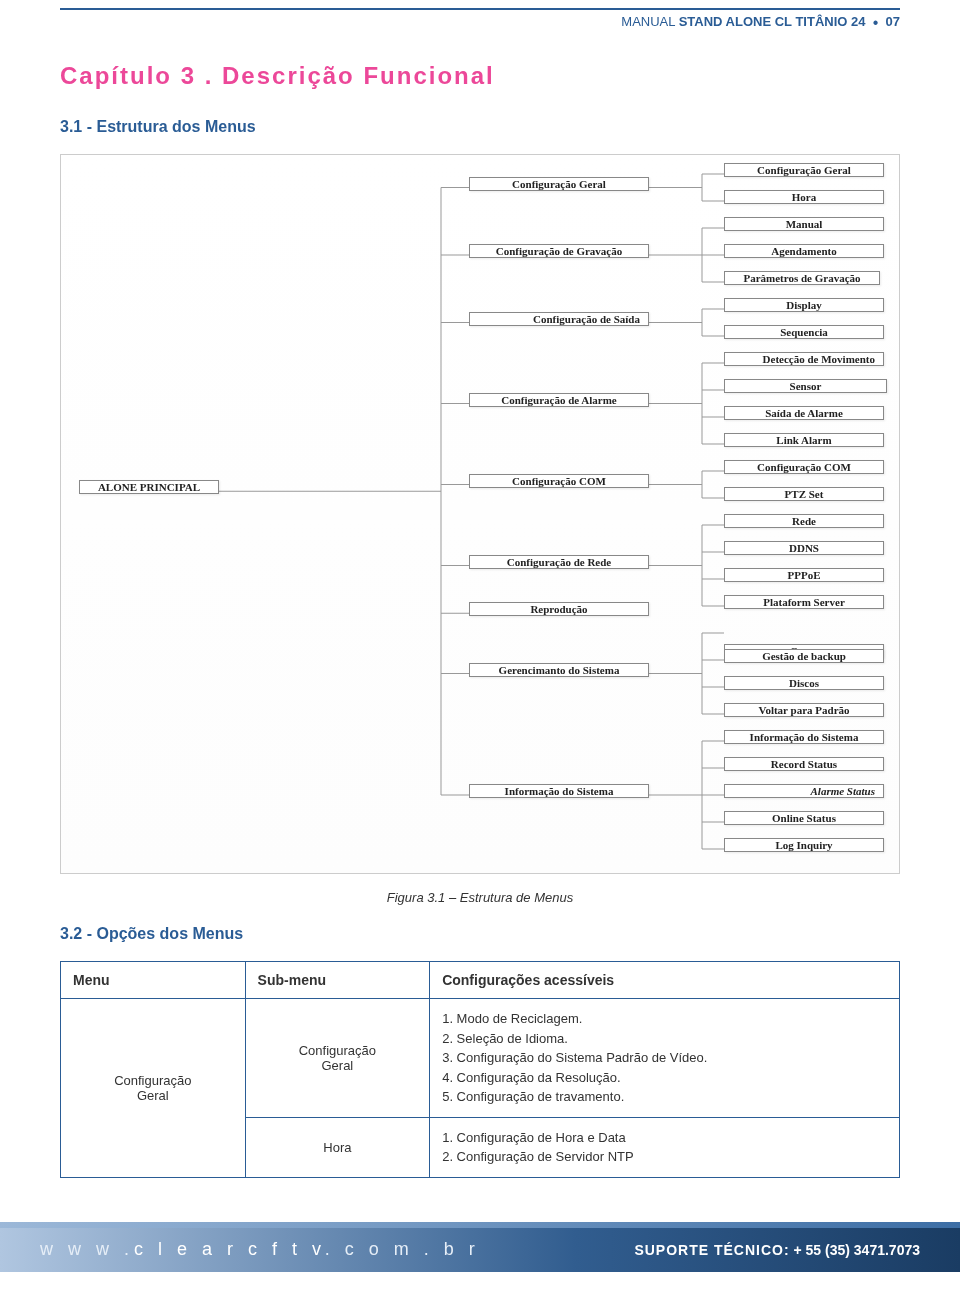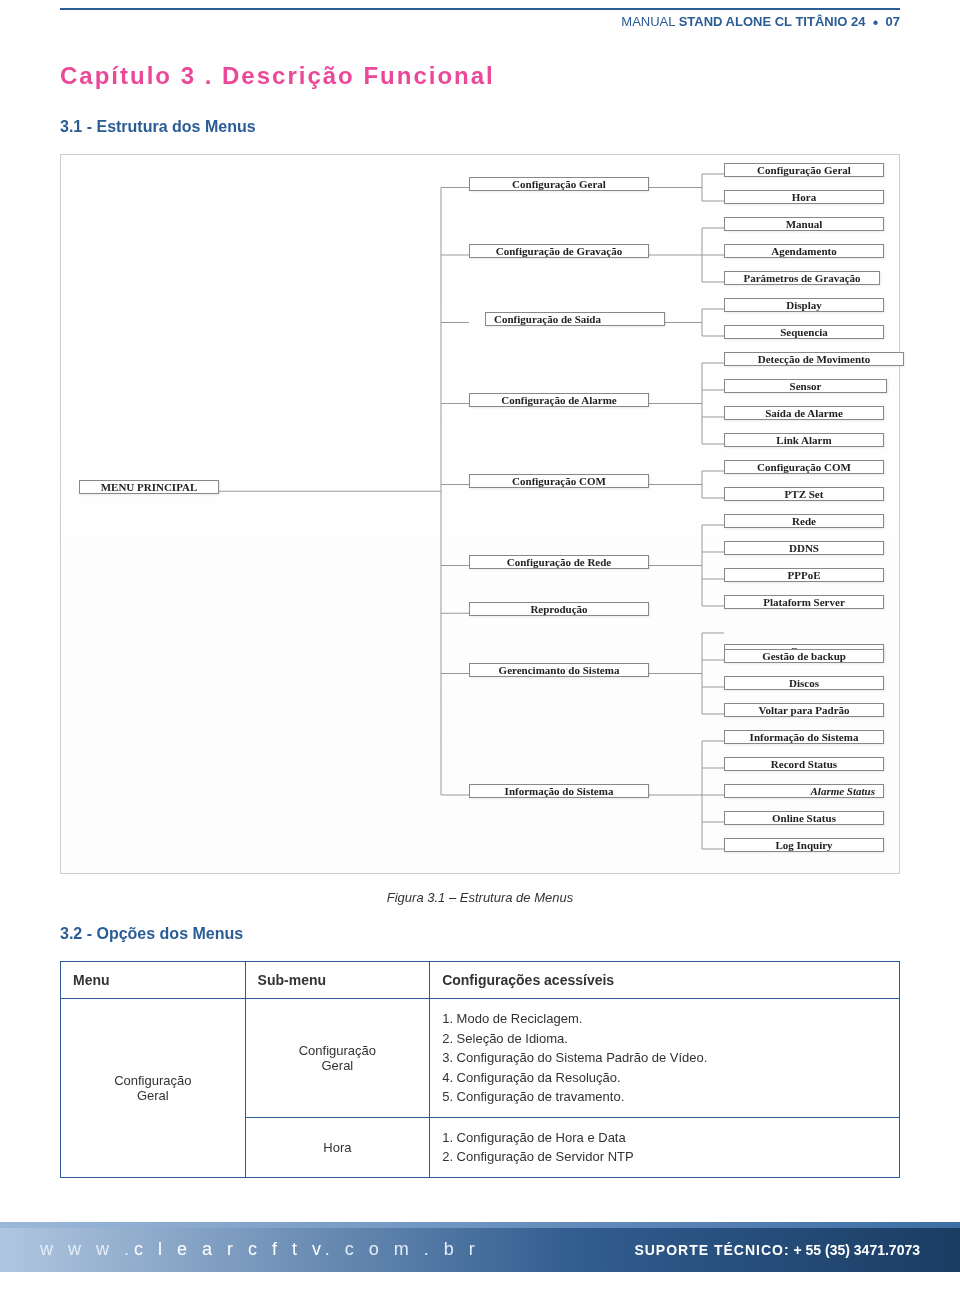--- a/index.html
+++ b/index.html
@@ -204,49 +204,49 @@
         <line x1="380" y1="518.5" x2="408" y2="518.5"></line>
         <line x1="380" y1="640" x2="408" y2="640"></line>
       </svg>
   <div class="node" style="left: 663px; top: 8px; width: 160px; text-align: center;">Configuração Geral</div>
       <div class="node" style="left: 663px; top: 35px; width: 160px; text-align: center;">Hora</div>
       <div class="node" style="left: 663px; top: 62px; width: 160px; text-align: center;">Manual</div>
       <div class="node" style="left: 663px; top: 89px; width: 160px; text-align: center;">Agendamento</div>
       <div class="node" style="left: 663px; top: 116px; width: 156px; text-align: center;">Parâmetros de Gravação</div>
       <div class="node" style="left: 663px; top: 143px; width: 160px; text-align: center;">Display</div>
       <div class="node" style="left: 663px; top: 170px; width: 160px; text-align: center;">Sequencia</div>
-      <div class="node" style="left: 663px; top: 197px; width: 180px; text-align: center;">Detecção de Movimento</div>
+      <div class="node" style="left: 663px; top: 197px; width: 160px; text-align: right;">Detecção de Movimento</div>
       <div class="node" style="left: 663px; top: 224px; width: 163px; text-align: center;">Sensor</div>
       <div class="node" style="left: 663px; top: 251px; width: 160px; text-align: center;">Saída de Alarme</div>
       <div class="node" style="left: 663px; top: 278px; width: 160px; text-align: center;">Link Alarm</div>
       <div class="node" style="left: 663px; top: 305px; width: 160px; text-align: center;">Configuração COM</div>
       <div class="node" style="left: 663px; top: 332px; width: 160px; text-align: center;">PTZ Set</div>
       <div class="node" style="left: 663px; top: 359px; width: 160px; text-align: center;">Rede</div>
       <div class="node" style="left: 663px; top: 386px; width: 160px; text-align: center;">DDNS</div>
       <div class="node" style="left: 663px; top: 413px; width: 160px; text-align: center;">PPPoE</div>
       <div class="node" style="left: 663px; top: 440px; width: 160px; text-align: center;">Plataform Server</div>
       <div class="node" style="left: 663px; top: 489px; width: 160px; text-align: center;">Conta</div>
       <div class="node" style="left: 663px; top: 494px; width: 160px; text-align: center;">Gestão de backup</div>
       <div class="node" style="left: 663px; top: 521px; width: 160px; text-align: center;">Discos</div>
       <div class="node" style="left: 663px; top: 548px; width: 160px; text-align: center;">Voltar para Padrão</div>
       <div class="node" style="left: 663px; top: 575px; width: 160px; text-align: center;">Informação do Sistema</div>
       <div class="node" style="left: 663px; top: 602px; width: 160px; text-align: center;">Record Status</div>
       <div class="node" style="left: 663px; top: 629px; width: 160px; text-align: right; font-style: italic;">Alarme Status</div>
       <div class="node" style="left: 663px; top: 656px; width: 160px; text-align: center;">Online Status</div>
       <div class="node" style="left: 663px; top: 683px; width: 160px; text-align: center;">Log Inquiry</div>
       <div class="node" style="left: 408px; top: 21.5px; width: 180px; text-align: center;">Configuração Geral</div>
       <div class="node" style="left: 408px; top: 89px; width: 180px; text-align: center;">Configuração de Gravação</div>
-      <div class="node" style="left: 424px; top: 156.5px; width: 180px; text-align: left;">Configuração de Saída</div>
+      <div class="node" style="left: 408px; top: 156.5px; width: 180px; text-align: right;">Configuração de Saída</div>
       <div class="node" style="left: 408px; top: 237.5px; width: 180px; text-align: center;">Configuração de Alarme</div>
       <div class="node" style="left: 408px; top: 318.5px; width: 180px; text-align: center;">Configuração COM</div>
       <div class="node" style="left: 408px; top: 399.5px; width: 180px; text-align: center;">Configuração de Rede</div>
       <div class="node" style="left: 408px; top: 447.25px; width: 180px; text-align: center;">Reprodução</div>
       <div class="node" style="left: 408px; top: 507.5px; width: 180px; text-align: center;">Gerencimanto do Sistema</div>
       <div class="node" style="left: 408px; top: 629px; width: 180px; text-align: center;">Informação do Sistema</div>
-      <div class="node" style="left: 18px; top: 325.25px; width: 140px; text-align: center;">MENU PRINCIPAL</div>
+      <div class="node" style="left: 18px; top: 325.25px; width: 140px; text-align: center;">ALONE PRINCIPAL</div>
     </div>
 
   <div class="fig-caption">Figura 3.1 – Estrutura de Menus</div>
 
   <h2 class="sec">3.2 - Opções dos Menus</h2>
 
   <table class="optab">
     <tbody>
         <tr class="head">
       <th style="width:22%;">Menu</th>

